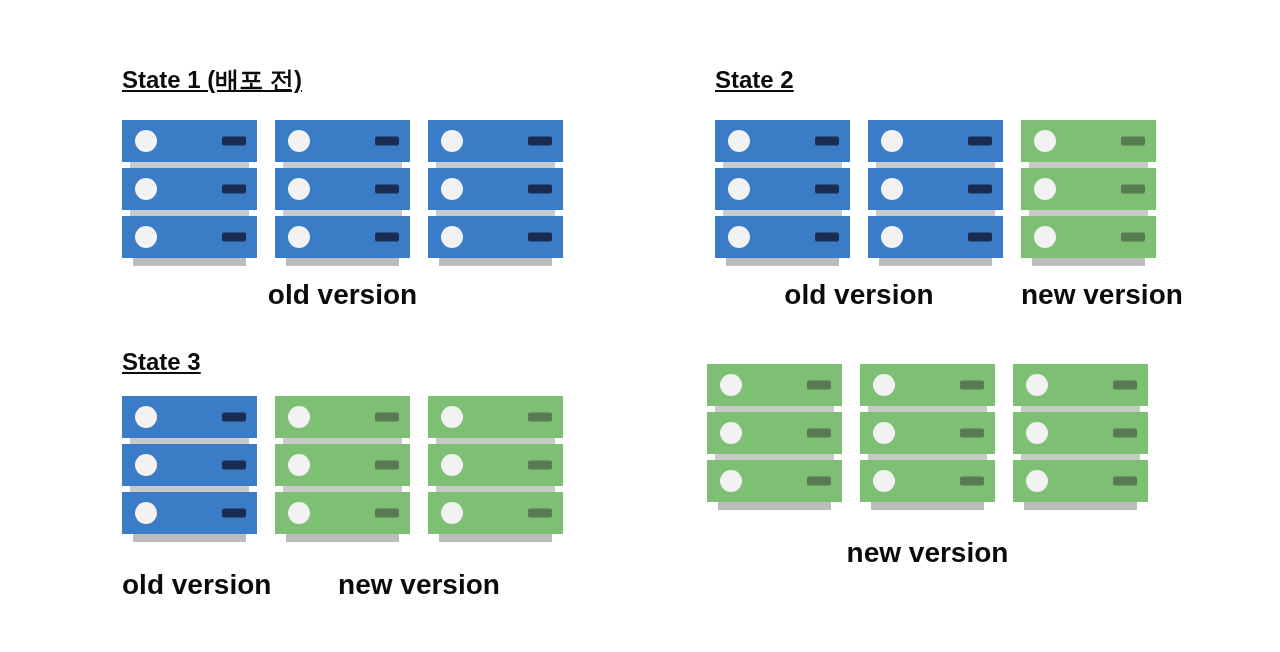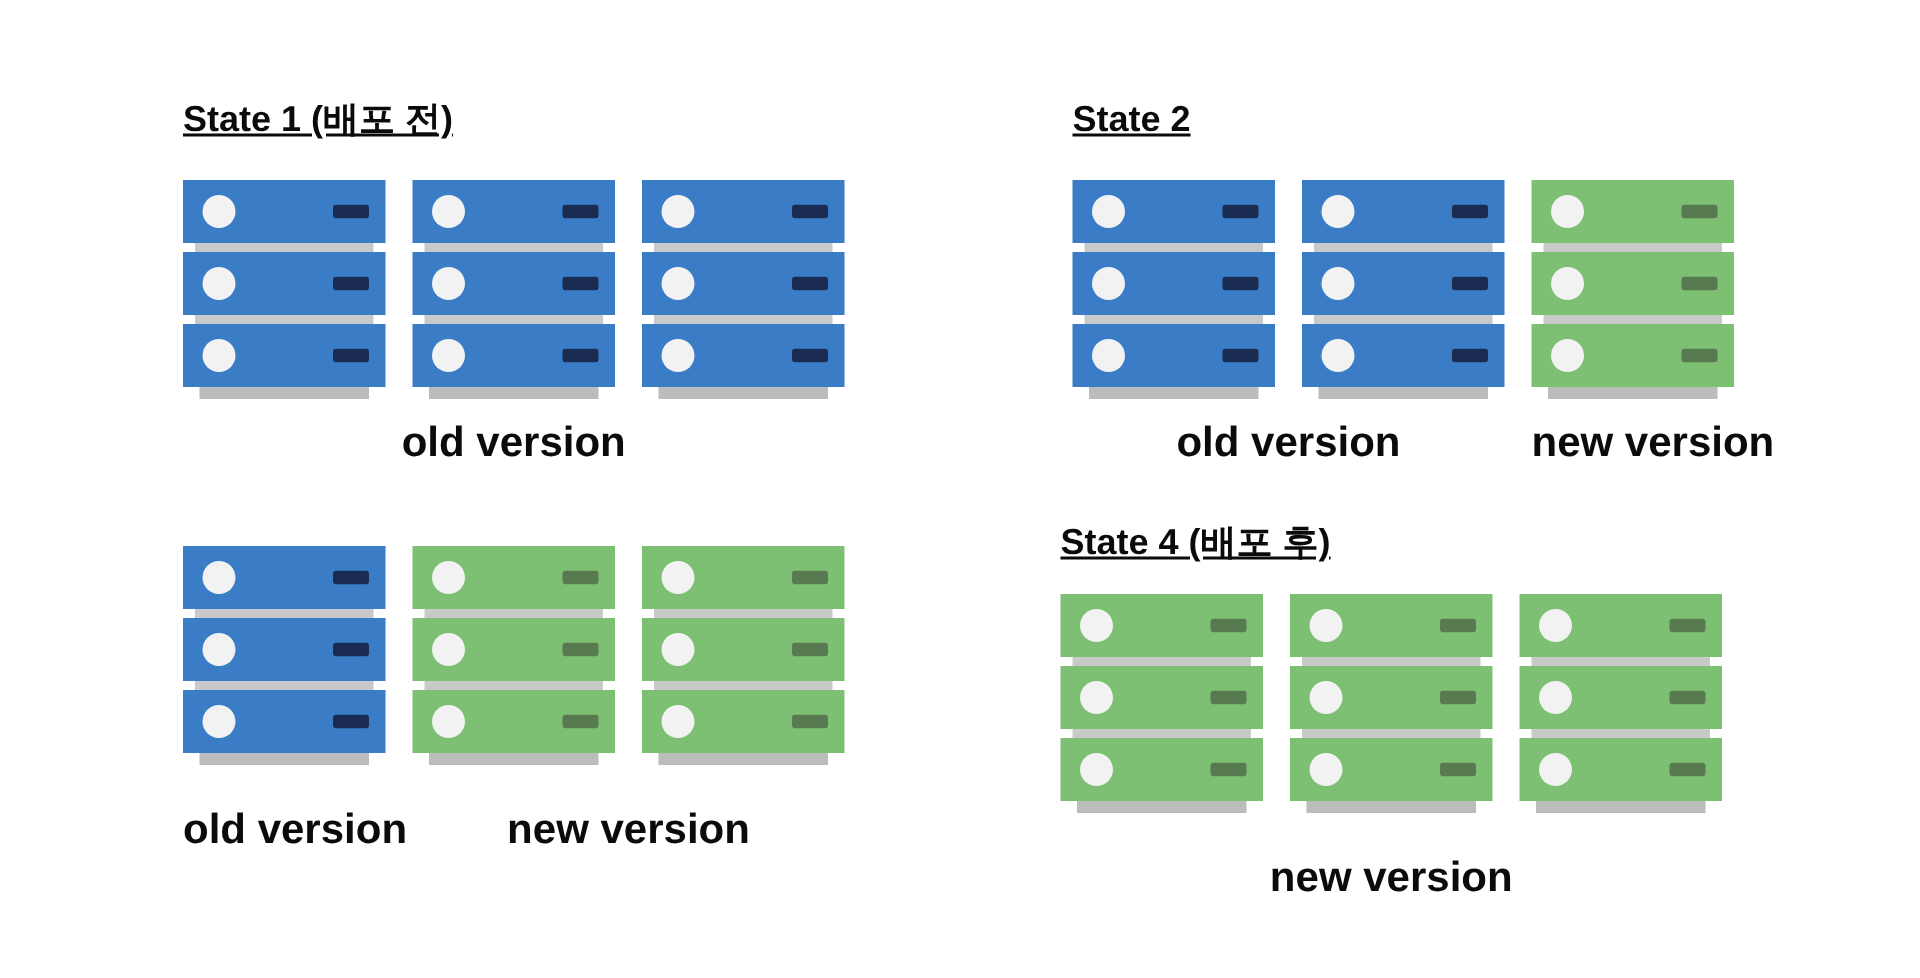--- a/index.html
+++ b/index.html
@@ -192,20 +192,21 @@
           <div class="shadow"></div>
         </div>
       </div>
     <div class="labels">
         <div class="version-label" style="left: 0px; width: 288px;">old version</div>
         <div class="version-label" style="left: 306px; width: 135px;">new version</div>
       </div>
   </section>
 
   <section class="panel p2 lower">
+    <h2 class="title">State 3</h2>
     <div class="stacks">
         <div class="stack old">
           <div class="server-row">
             <span class="led"></span>
             <span class="slot"></span>
           </div>
           <div class="sep">
             <i></i>
           </div>
           <div class="server-row">
@@ -264,21 +265,20 @@
           <div class="shadow"></div>
         </div>
       </div>
     <div class="labels">
         <div class="version-label" style="left: 0px; width: 135px;">old version</div>
         <div class="version-label" style="left: 153px; width: 288px;">new version</div>
       </div>
   </section>
 
   <section class="panel p3 lower">
-    <h2 class="title">State 4 (배포 후)</h2>
     <div class="stacks">
         <div class="stack new">
           <div class="server-row">
             <span class="led"></span>
             <span class="slot"></span>
           </div>
           <div class="sep">
             <i></i>
           </div>
           <div class="server-row">

